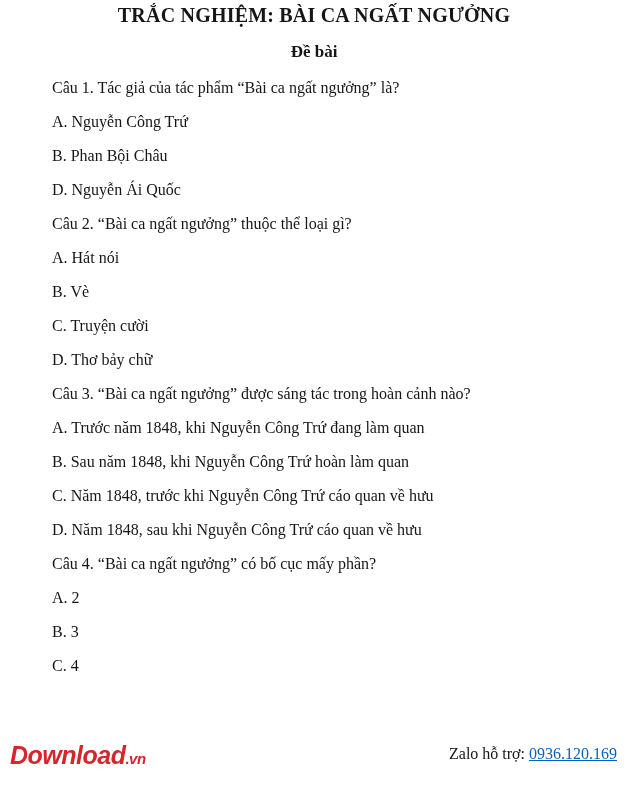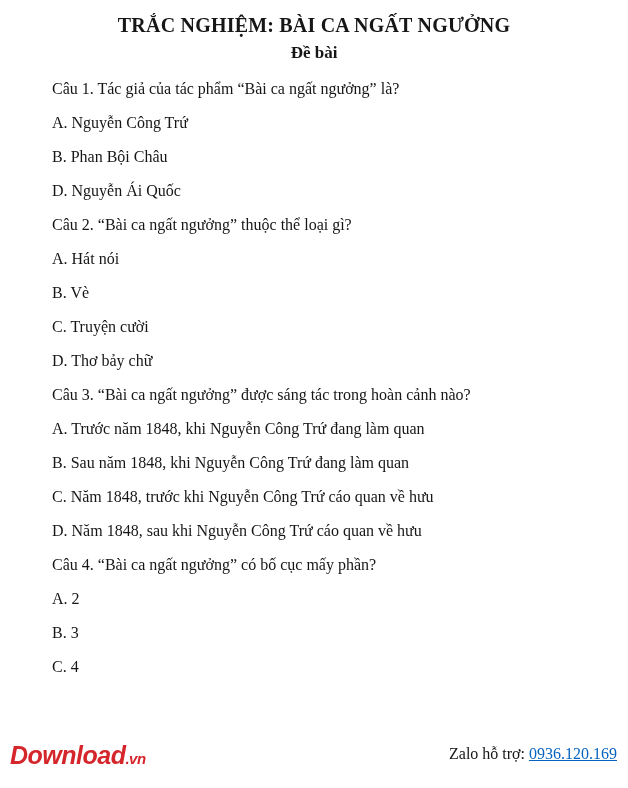--- a/index.html
+++ b/index.html
@@ -12,29 +12,29 @@
     color: #161616;
     overflow: hidden;
   }
   .page {
     width: 628px;
     height: 788px;
     position: relative;
     background: #ffffff;
   }
   .doc-title {
-    padding-top: 12px;
+    padding-top: 2px;
     text-align: center;
     font-size: 20px;
     line-height: 26px;
     font-weight: bold;
     letter-spacing: 0.2px;
   }
   .doc-subtitle {
-    margin-top: 4px;
+    margin-top: 13px;
     text-align: center;
     font-size: 17px;
     line-height: 22px;
     font-weight: bold;
   }
   .content {
     margin: 15px 40px 0 52px;
   }
   .content p {
     font-size: 16px;
@@ -96,21 +96,21 @@
     <p>D. Nguyễn Ái Quốc</p>
 
     <p><span class="q-label">Câu 2.</span><span> “Bài ca ngất ngưởng” thuộc thể loại gì?</span></p>
     <p>A. Hát nói</p>
     <p>B. Vè</p>
     <p>C. Truyện cười</p>
     <p>D. Thơ bảy chữ</p>
 
     <p><span class="q-label">Câu 3.</span><span> “Bài ca ngất ngưởng” được sáng tác trong hoàn cảnh nào?</span></p>
     <p>A. Trước năm 1848, khi Nguyễn Công Trứ đang làm quan</p>
-    <p>B. Sau năm 1848, khi Nguyễn Công Trứ đang làm quan</p>
+    <p>B. Sau năm 1848, khi Nguyễn Công Trứ hoàn làm quan</p>
     <p>C. Năm 1848, trước khi Nguyễn Công Trứ cáo quan về hưu</p>
     <p>D. Năm 1848, sau khi Nguyễn Công Trứ cáo quan về hưu</p>
 
     <p><span class="q-label">Câu 4.</span><span> “Bài ca ngất ngưởng” có bố cục mấy phần?</span></p>
     <p>A. 2</p>
     <p>B. 3</p>
     <p>C. 4</p>
 
   </div>
 

